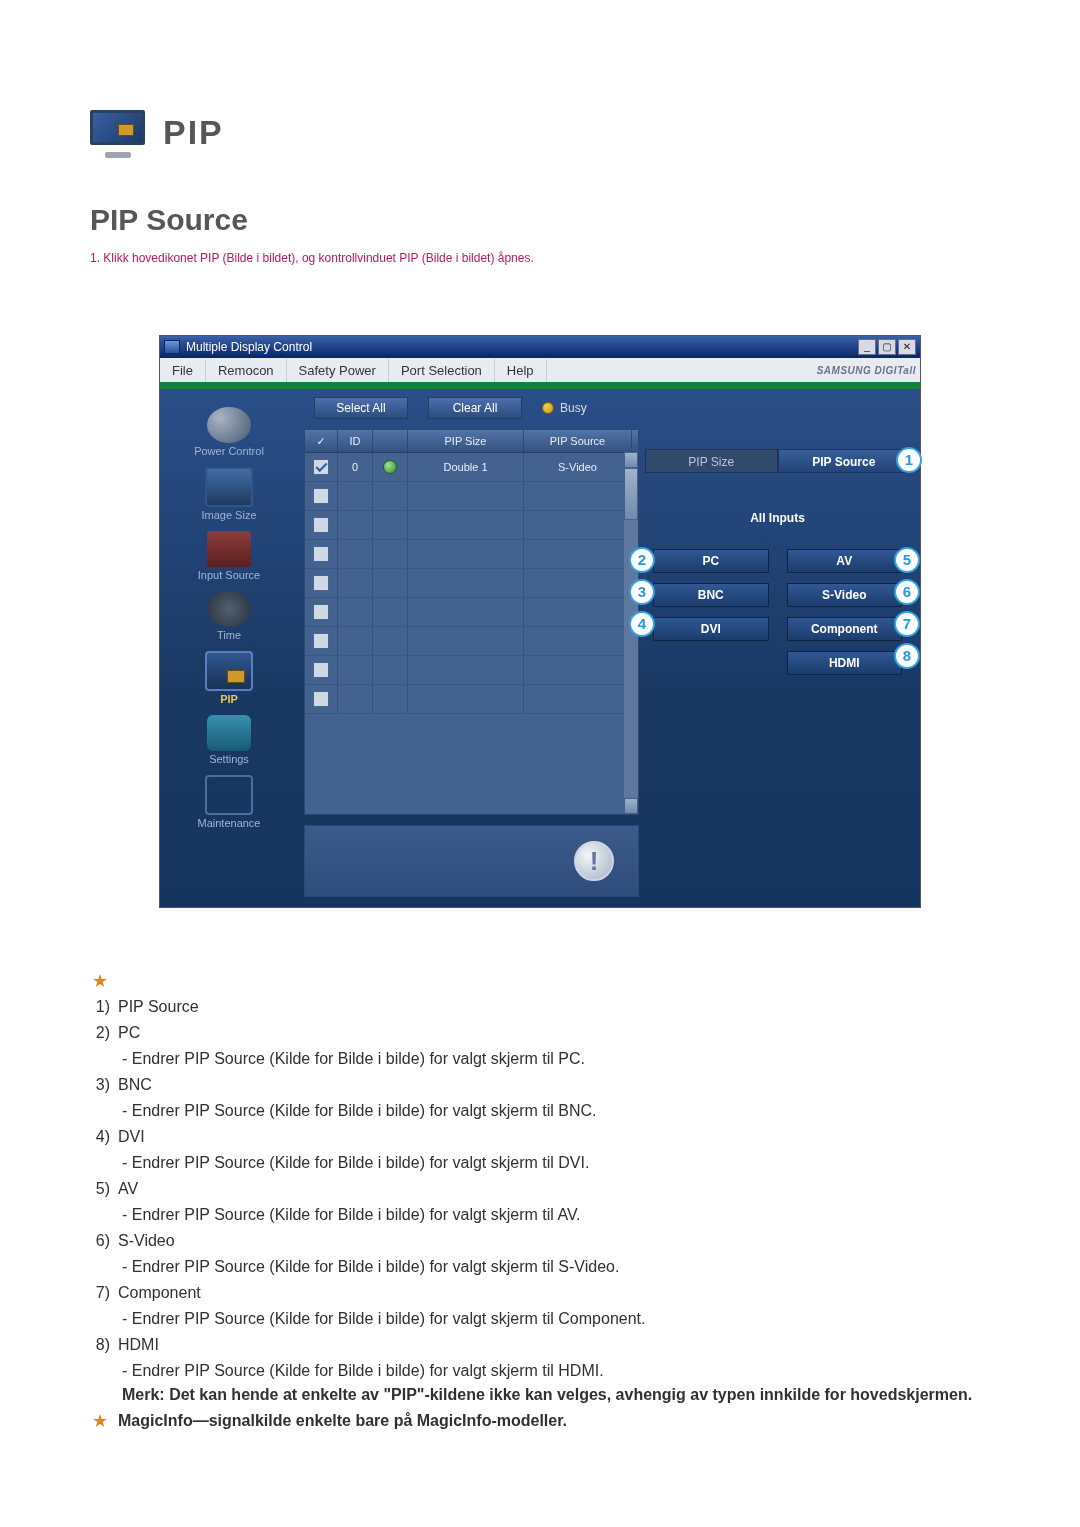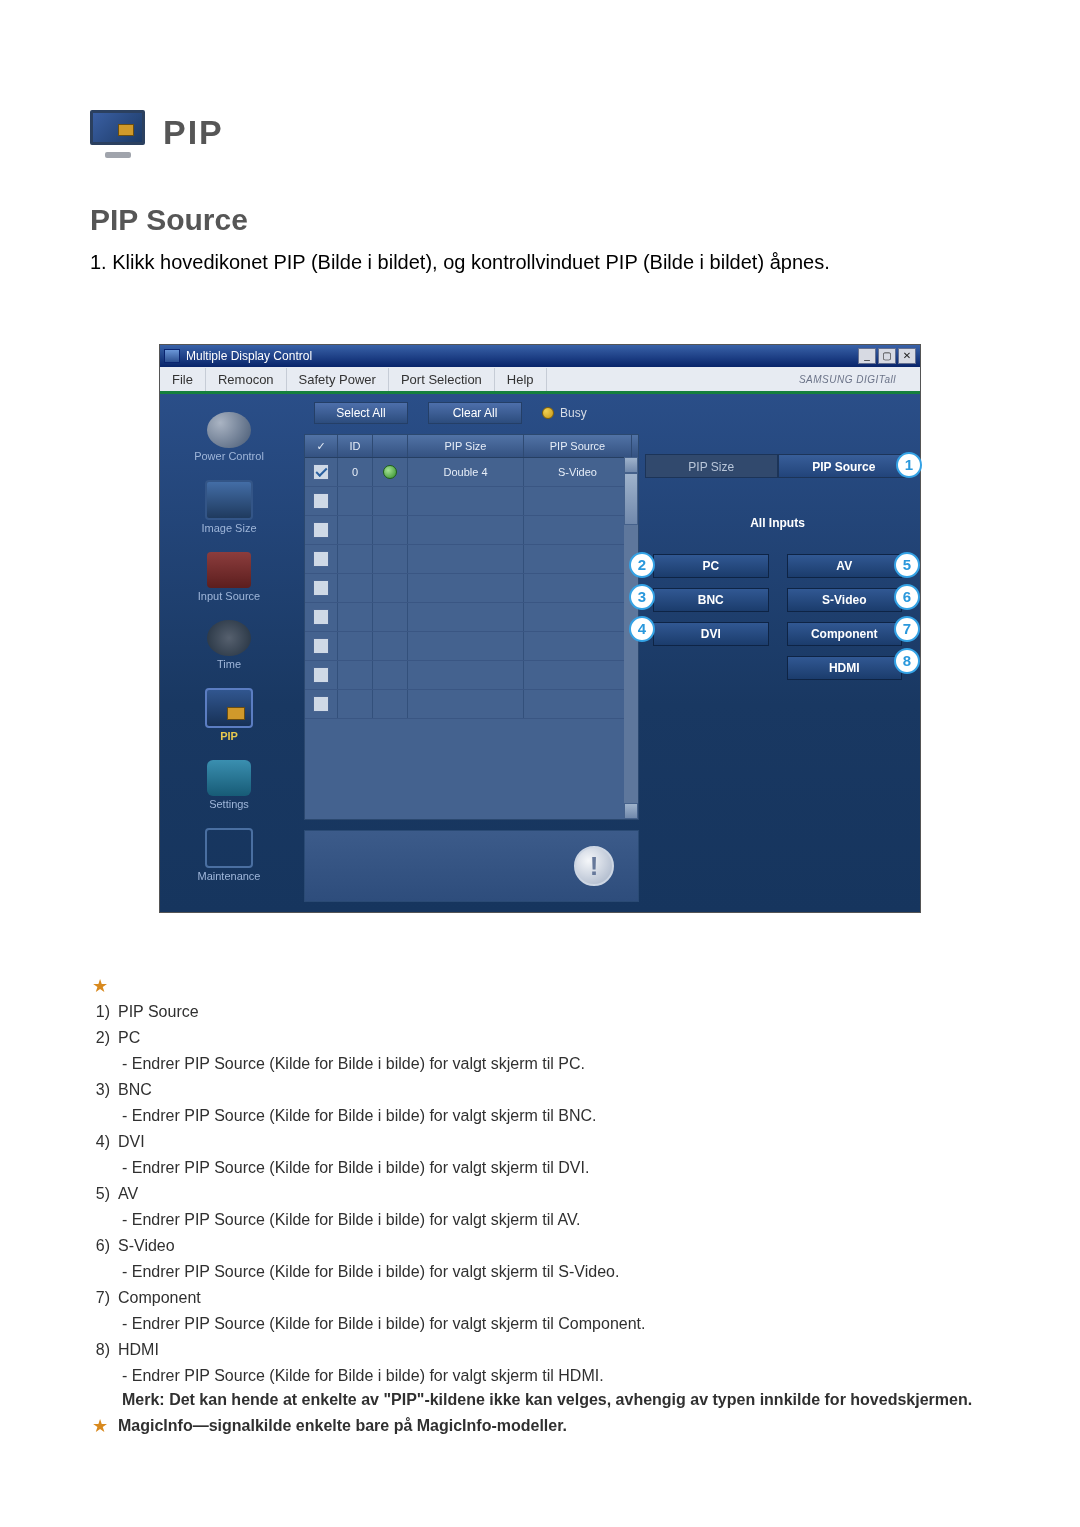--- a/index.html
+++ b/index.html
@@ -61,22 +61,22 @@
   }
 
   .section-title {
     margin-top: 48px;
     font-size: 30px;
     font-weight: bold;
     color: #565656;
   }
   .intro-line {
     margin-top: 14px;
-    font-size: 20px;
-    color: #000000;
+    font-size: 12px;
+    color: #be185d;
   }
 
   
   .screenshot {
     width: 760px;
     margin: 70px auto 0 auto;
     border: 1px solid #555;
     background: #1d3a66;
     font-family: Tahoma, Arial, sans-serif;
   }
@@ -118,51 +118,52 @@
 
   .menubar {
     height: 24px;
     background: #e7ebf2;
     display: flex;
     align-items: center;
     padding: 0 0px;
     font-size: 13px;
     color: #333;
     justify-content: space-between;
-    border-bottom: 3px solid #15803d;
+    border-bottom: 7px solid #15803d;
   }
   .menubar .menus {
     display: flex;
   }
   .menubar .menus div {
     padding: 4px 12px;
     border-right: 1px solid #c6ccd6;
   }
   .menubar .brand {
-    padding-right: 24px;
+    padding-right: 4px;
     font-size: 10px;
     font-style: italic;
     color: #6b7388;
     letter-spacing: .5px;
+    font-weight: bold;
   }
 
   .app-body {
     display: flex;
     height: 518px;
     background: linear-gradient(#2a4e88 0%, #193862 60%, #16355e 100%);
   }
 
   
   .sidebar {
     width: 126px;
     padding: 18px 6px 6px 6px;
     display: flex;
     flex-direction: column;
     align-items: center;
-    gap: 10px;
+    gap: 2px;
   }
   .side-item {
     width: 100%;
     text-align: center;
     color: #9fb6d9;
     font-size: 11px;
     padding-bottom: 8px;
   }
   .side-item.active { color: #fff; }
   .side-icon {
@@ -516,21 +517,21 @@
             <div class="c-id">ID</div>
             <div class="c-stat"></div>
             <div class="c-size">PIP Size</div>
             <div class="c-src">PIP Source</div>
           </div>
           <div class="tbody">
             <div class="trow">
               <div class="c-chk"><span class="chkbox on"></span></div>
               <div class="c-id">0</div>
               <div class="c-stat"><span class="green-dot"></span></div>
-              <div class="c-size">Double 4</div>
+              <div class="c-size">Double 1</div>
               <div class="c-src">S-Video</div>
             </div>
             <div class="trow">
               <div class="c-chk"><span class="chkbox"></span></div>
               <div class="c-id"></div>
                 <div class="c-stat"></div>
                 <div class="c-size"></div>
                 <div class="c-src"></div>
             </div>
             <div class="trow">

